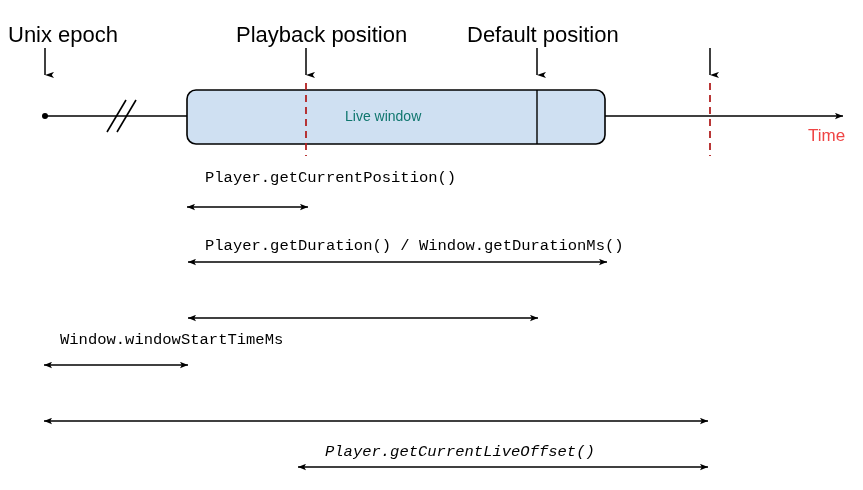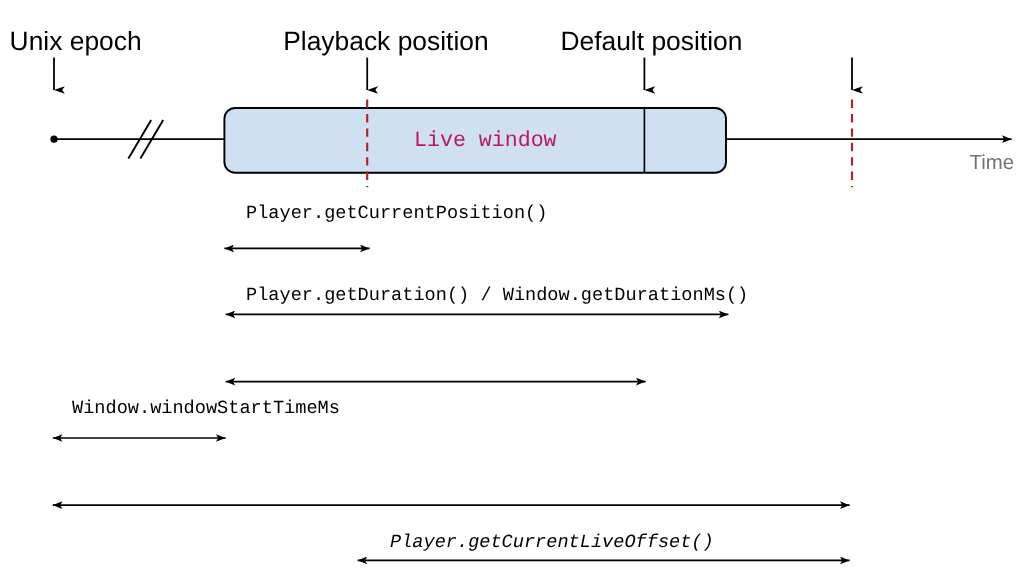--- a/index.html
+++ b/index.html
@@ -38,28 +38,28 @@
     font-size: 22px;
     line-height: 17px;
   }
   .mono-label {
     font-family: "Liberation Mono", "DejaVu Sans Mono", monospace;
     font-size: 15.5px;
     line-height: 16px;
     letter-spacing: 0px;
   }
   .box-label {
-    font-family: Liberation Mono, monospace;
-    font-size: 18px;
-    color: #be185d;
+    font-family: Liberation Sans, sans-serif;
+    font-size: 14px;
+    color: #0f766e;
   }
   .axis-label {
     font-family: "Liberation Sans", sans-serif;
     font-size: 17px;
-    color: #737373;
+    color: #ef4444;
   }
 </style>
 </head>
 <body>
 
 <div id="diagram-root">
 
   <svg class="diagram-canvas" viewBox="0 0 863 490" xmlns="http://www.w3.org/2000/svg">
     <defs>
       <marker id="arrowEnd" markerWidth="9" markerHeight="9" refX="8" refY="3.2" orient="auto" markerUnits="userSpaceOnUse">

